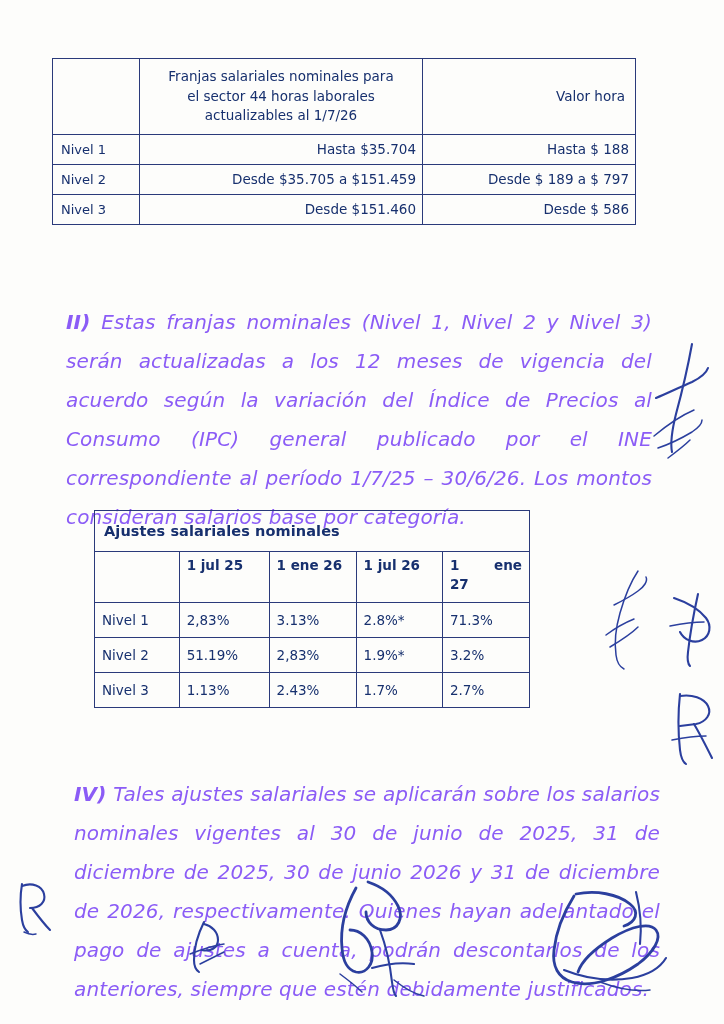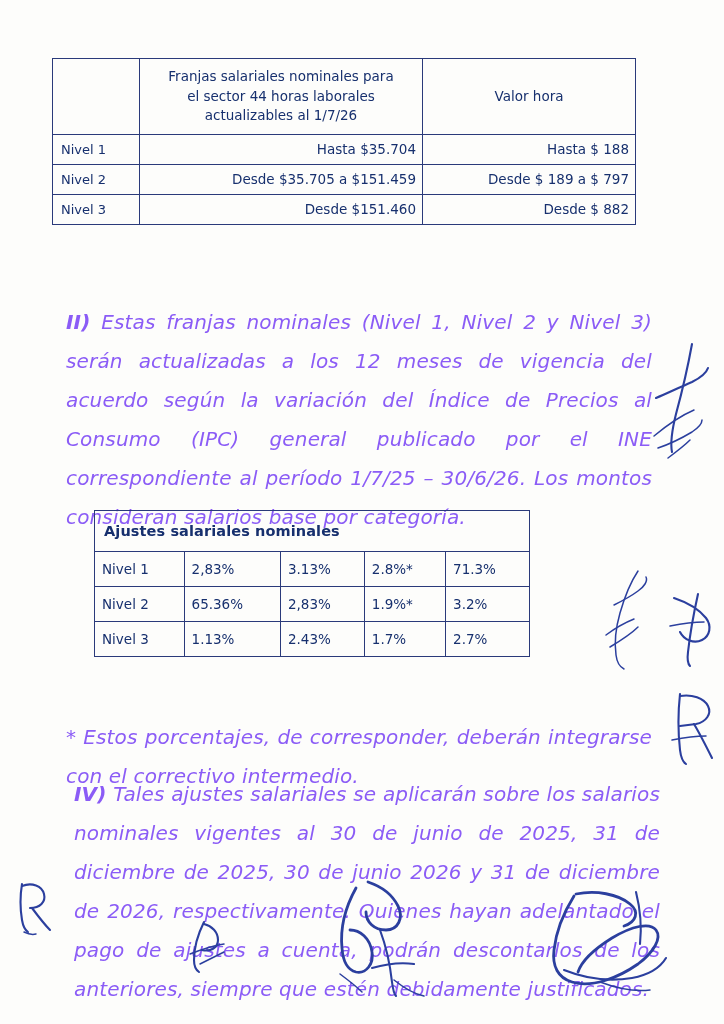--- a/index.html
+++ b/index.html
@@ -50,21 +50,21 @@
     border-left: 1px solid #2a3a7a;
     border-top: 1px solid #2a3a7a;
   }
   #bands-table .hdr-mid {
     width: 262px;
     text-align: center;
     line-height: 1.45;
     padding: 8px 10px;
   }
   #bands-table .hdr-right {
-    text-align: center;
+    text-align: right;
     padding: 8px 10px;
   }
   #bands-table .lvl {
     width: 72px;
     padding-left: 8px;
     font-size: 13px;
   }
   #bands-table .ctr {
     text-align: right;
   }
@@ -172,60 +172,72 @@
         <td class="ctr">Hasta $ 188</td>
       </tr>
       <tr>
         <td class="lvl">Nivel 2</td>
         <td class="ctr">Desde $35.705 a $151.459</td>
         <td class="ctr">Desde $ 189 a $ 797</td>
       </tr>
       <tr>
         <td class="lvl">Nivel 3</td>
         <td class="ctr">Desde $151.460</td>
-        <td class="ctr">Desde $ 882</td>
+        <td class="ctr">Desde $ 586</td>
       </tr>
     </tbody>
   </table>
 
   <p class="para" id="para-2">
     <b>II)</b><span> Estas franjas nominales (Nivel 1, Nivel 2 y Nivel 3) serán actualizadas a los 12 meses de vigencia del acuerdo según la variación del Índice de Precios al Consumo (IPC) general publicado por el INE correspondiente al período 1/7/25 – 30/6/26. Los montos consideran salarios base por categoría.</span>
   </p>
 
 
   <table class="table" id="adj-table">
     <tbody>
       <tr>
         <td class="title-cell" colspan="5">Ajustes salariales nominales</td>
+      </tr>
+      <tr class="header-row">
+        <td class="col-lvl"></td>
+        <td class="col-d hdr-date">1 jul 25</td>
+        <td class="col-d hdr-date">1 ene 26</td>
+        <td class="col-d hdr-date">1 jul 26</td>
+        <td class="col-d hdr-date split">
+          <span class="sp">
+            <span class="w1">1</span>
+            <span class="w2">ene</span>
+          </span>
+          <span>27</span>
+        </td>
       </tr>
       <tr>
         <td>Nivel 1</td>
         <td>2,83%</td>
         <td>3.13%</td>
         <td>2.8%*</td>
         <td>71.3%</td>
       </tr>
       <tr>
         <td>Nivel 2</td>
-        <td>65.36%</td>
+        <td>51.19%</td>
         <td>2,83%</td>
         <td>1.9%*</td>
         <td>3.2%</td>
       </tr>
       <tr>
         <td>Nivel 3</td>
         <td>1.13%</td>
         <td>2.43%</td>
         <td>1.7%</td>
         <td>2.7%</td>
       </tr>
     </tbody>
   </table>
 
-  <p class="para" id="note">* Estos porcentajes, de corresponder, deberán integrarse con el correctivo intermedio.</p>
 
   <p class="para" id="para-4">
     <b>IV)</b><span> Tales ajustes salariales se aplicarán sobre los salarios nominales vigentes al 30 de junio de 2025, 31 de diciembre de 2025, 30 de junio 2026 y 31 de diciembre de 2026, respectivamente. Quienes hayan adelantado el pago de ajustes a cuenta, podrán descontarlos de los anteriores, siempre que estén debidamente justificados.</span>
   </p>
 
   <div class="sig" id="sig-right-top">
     <svg width="70" height="130" viewBox="0 0 70 130">
       <path class="ink ink-med" d="M44,4 C40,26 34,52 28,74 C24,90 22,102 24,112"></path>
       <path class="ink ink-med" d="M8,58 C18,54 30,48 44,42 C52,38 58,34 60,28"></path>
       <path class="ink ink-thin" d="M6,96 C18,86 32,76 46,70"></path>

